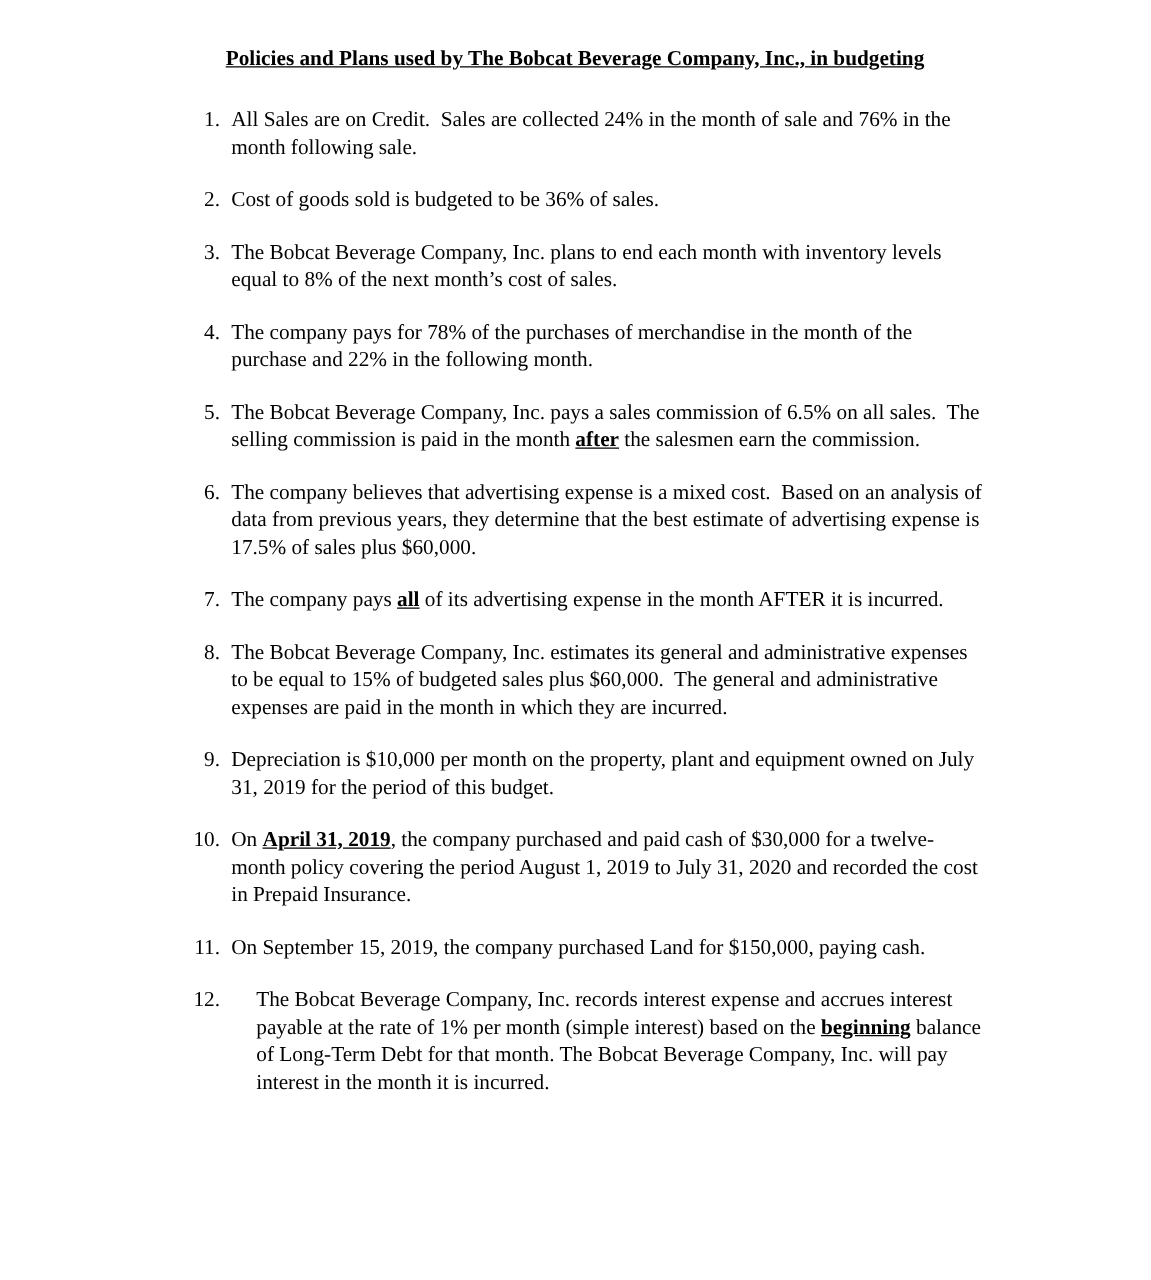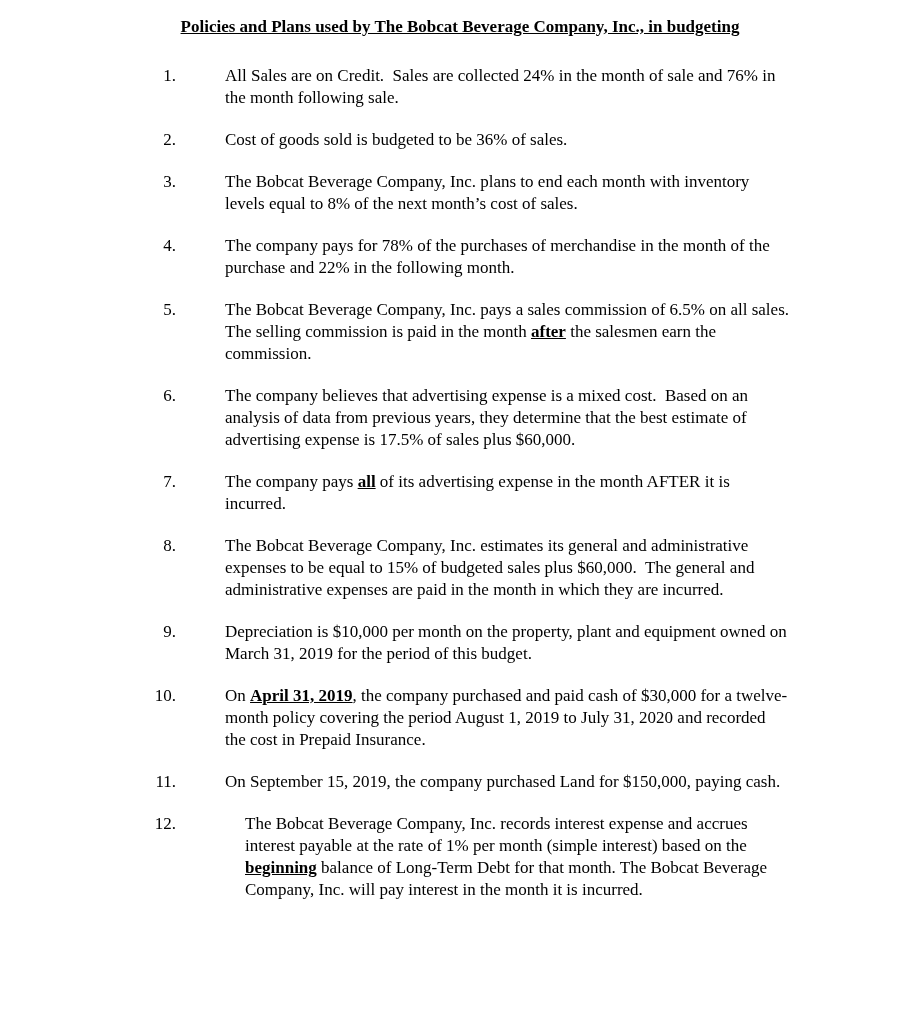--- a/index.html
+++ b/index.html
@@ -8,21 +8,21 @@
     width: 921px;
     height: 1024px;
     overflow: hidden;
     color: #000000;
     font-family: "Liberation Serif", "DejaVu Serif", serif;
     font-size: 17px;
     line-height: 22px;
   }
   .page {
     width: 921px;
-    padding: 16px 131px 0 130px;
+    padding: 36px 131px 0 130px;
   }
   .title {
     font-size: 17px;
     font-weight: bold;
     text-decoration: underline;
     text-align: center;
     margin-bottom: 27px;
     line-height: 22px;
   }
   .policy-list { }
@@ -32,21 +32,20 @@
   }
   .item.gap-before { margin-top: 20px; gap: 20px; }
   .num {
     flex: 0 0 55px;
     text-align: right;
     padding-right: 9px;
   }
   .body {
     flex: 1 1 auto;
     white-space: pre-wrap;
-    margin-left: 40px;
   }
   .emph {
     font-weight: bold;
     text-decoration: underline;
   }
 </style>
 </head>
 <body>
 
 <div class="page">
@@ -90,21 +89,21 @@
       <p class="body"><span>The company pays </span><span class="emph">all</span><span> of its advertising expense in the month AFTER it is incurred.</span></p>
     </div>
 
     <div class="item">
       <span class="num">8.</span>
       <p class="body"><span>The Bobcat Beverage Company, Inc. estimates its general and administrative expenses to be equal to 15% of budgeted sales plus $60,000.  The general and administrative expenses are paid in the month in which they are incurred.</span></p>
     </div>
 
     <div class="item">
       <span class="num">9.</span>
-      <p class="body"><span>Depreciation is $10,000 per month on the property, plant and equipment owned on March 31, 2019 for the period of this budget.</span></p>
+      <p class="body"><span>Depreciation is $10,000 per month on the property, plant and equipment owned on July 31, 2019 for the period of this budget.</span></p>
     </div>
 
     <div class="item">
       <span class="num">10.</span>
       <p class="body"><span>On </span><span class="emph">April 31, 2019</span><span>, the company purchased and paid cash of $30,000 for a twelve-month policy covering the period August 1, 2019 to July 31, 2020 and recorded the cost in Prepaid Insurance.</span></p>
     </div>
 
     <div class="item">
       <span class="num">11.</span>
       <p class="body"><span>On September 15, 2019, the company purchased Land for $150,000, paying cash.</span></p>

